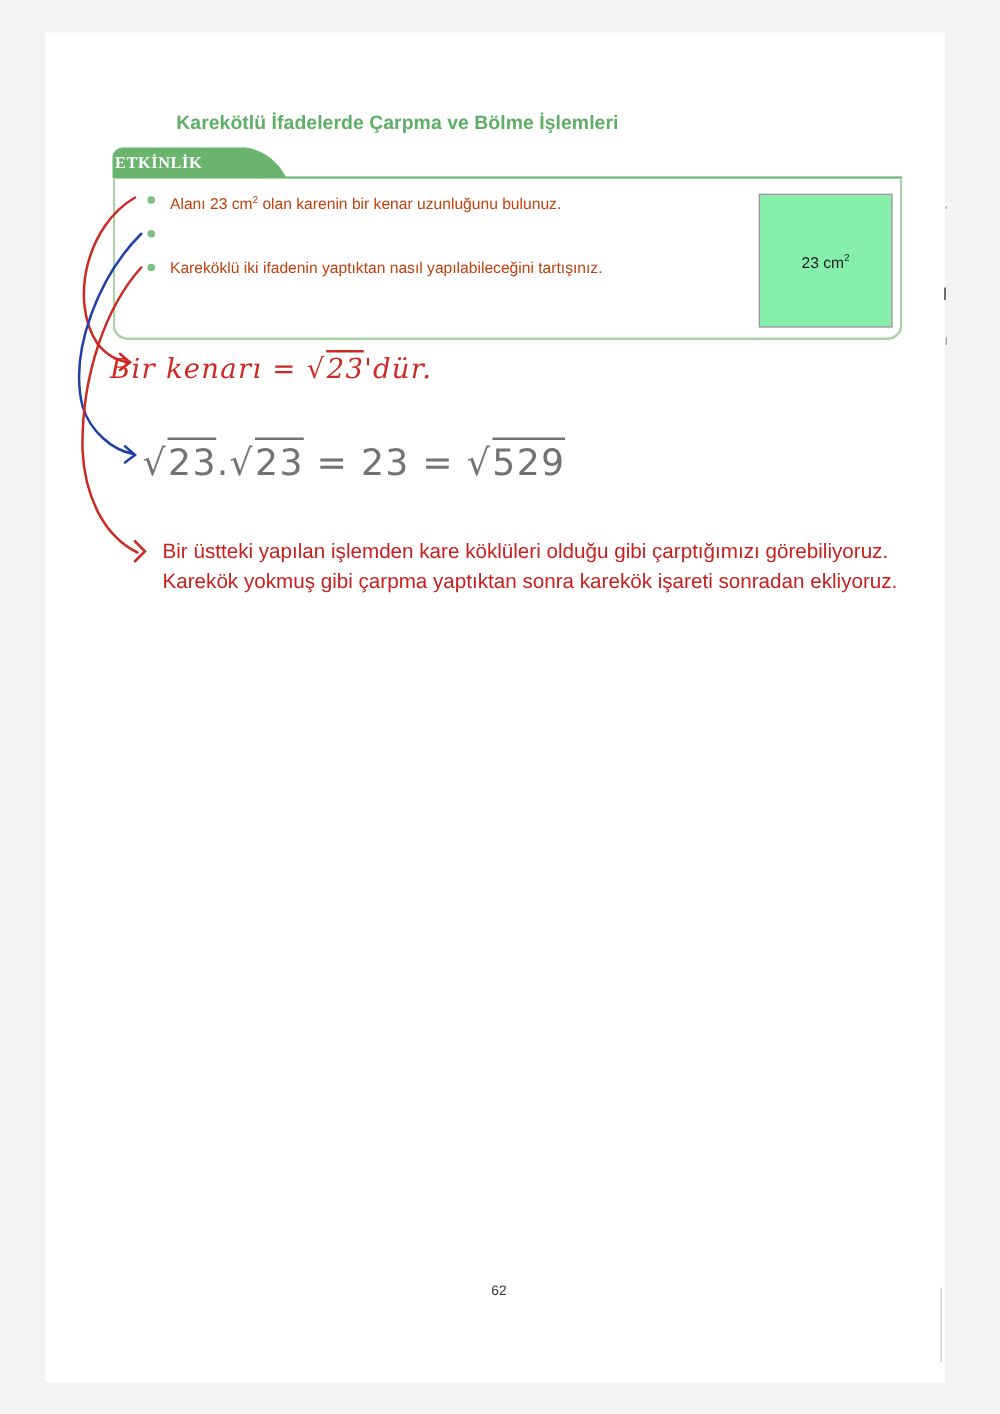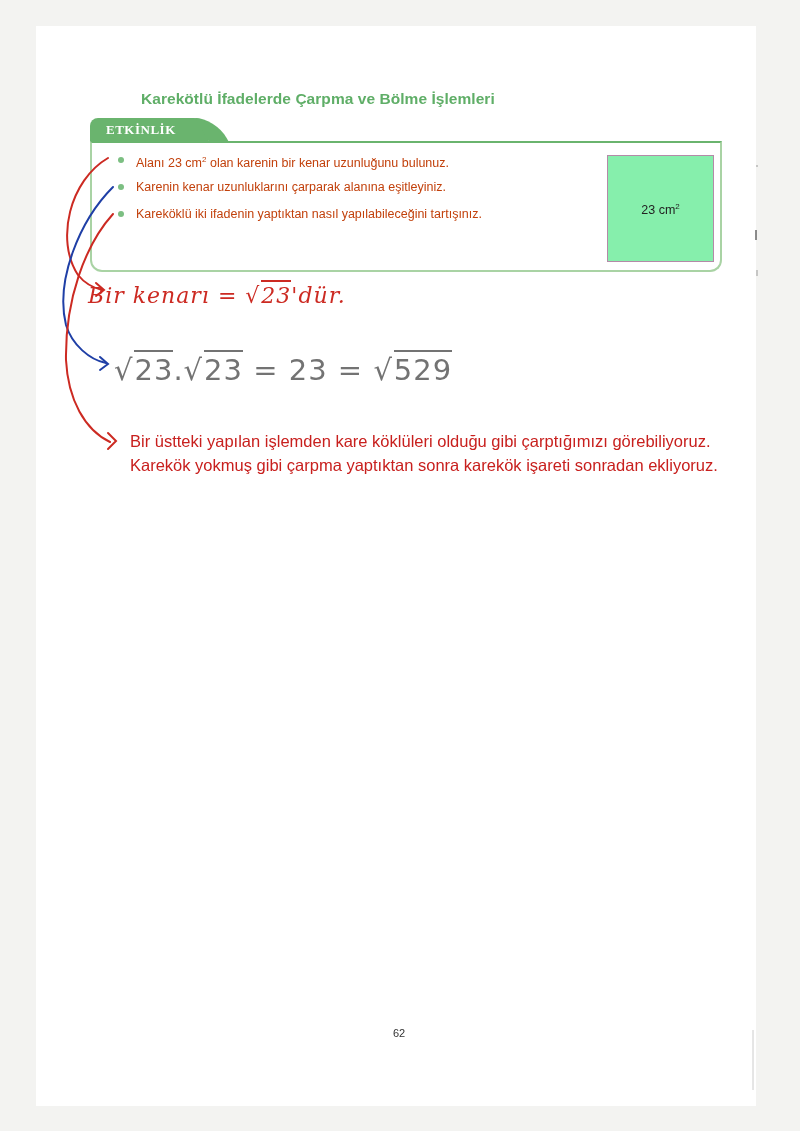--- a/index.html
+++ b/index.html
@@ -41,21 +41,21 @@
       height: 24px;
       width: 118px;
       background: #6ab46e;
       border-radius: 8px 14px 0 0;
       color: #ffffff;
       font-family: "Liberation Serif", serif;
       font-weight: bold;
       font-size: 13px;
       letter-spacing: 0.5px;
       line-height: 24px;
-      padding-left: 16px;
+      padding-left: 2px;
       box-sizing: border-box;
     }
     .etk-tab::after {
       content: "";
       position: absolute;
       right: -14px;
       bottom: 0;
       width: 20px;
       height: 24px;
       background: #6ab46e;
@@ -186,21 +186,20 @@
 <div class="etk-tab">ETKİNLİK</div>
 <div class="etk-frame"></div>
 
 <ul class="bullets">
   <li class="bullet">
     <span class="dot"></span>
     <span>Alanı 23 cm</span><sup>2</sup><span> olan karenin bir kenar uzunluğunu bulunuz.</span>
   </li>
   <li class="bullet">
     <span class="dot"></span>
-    <span>Karenin kenar uzunluklarını çarparak alanına eşitleyiniz.</span>
   </li>
   <li class="bullet">
     <span class="dot"></span>
     <span>Kareköklü iki ifadenin yaptıktan nasıl yapılabileceğini tartışınız.</span>
   </li>
 </ul>
 
 <div class="square">
   <div class="sq-label">
     <span>23 cm</span><sup>2</sup>

